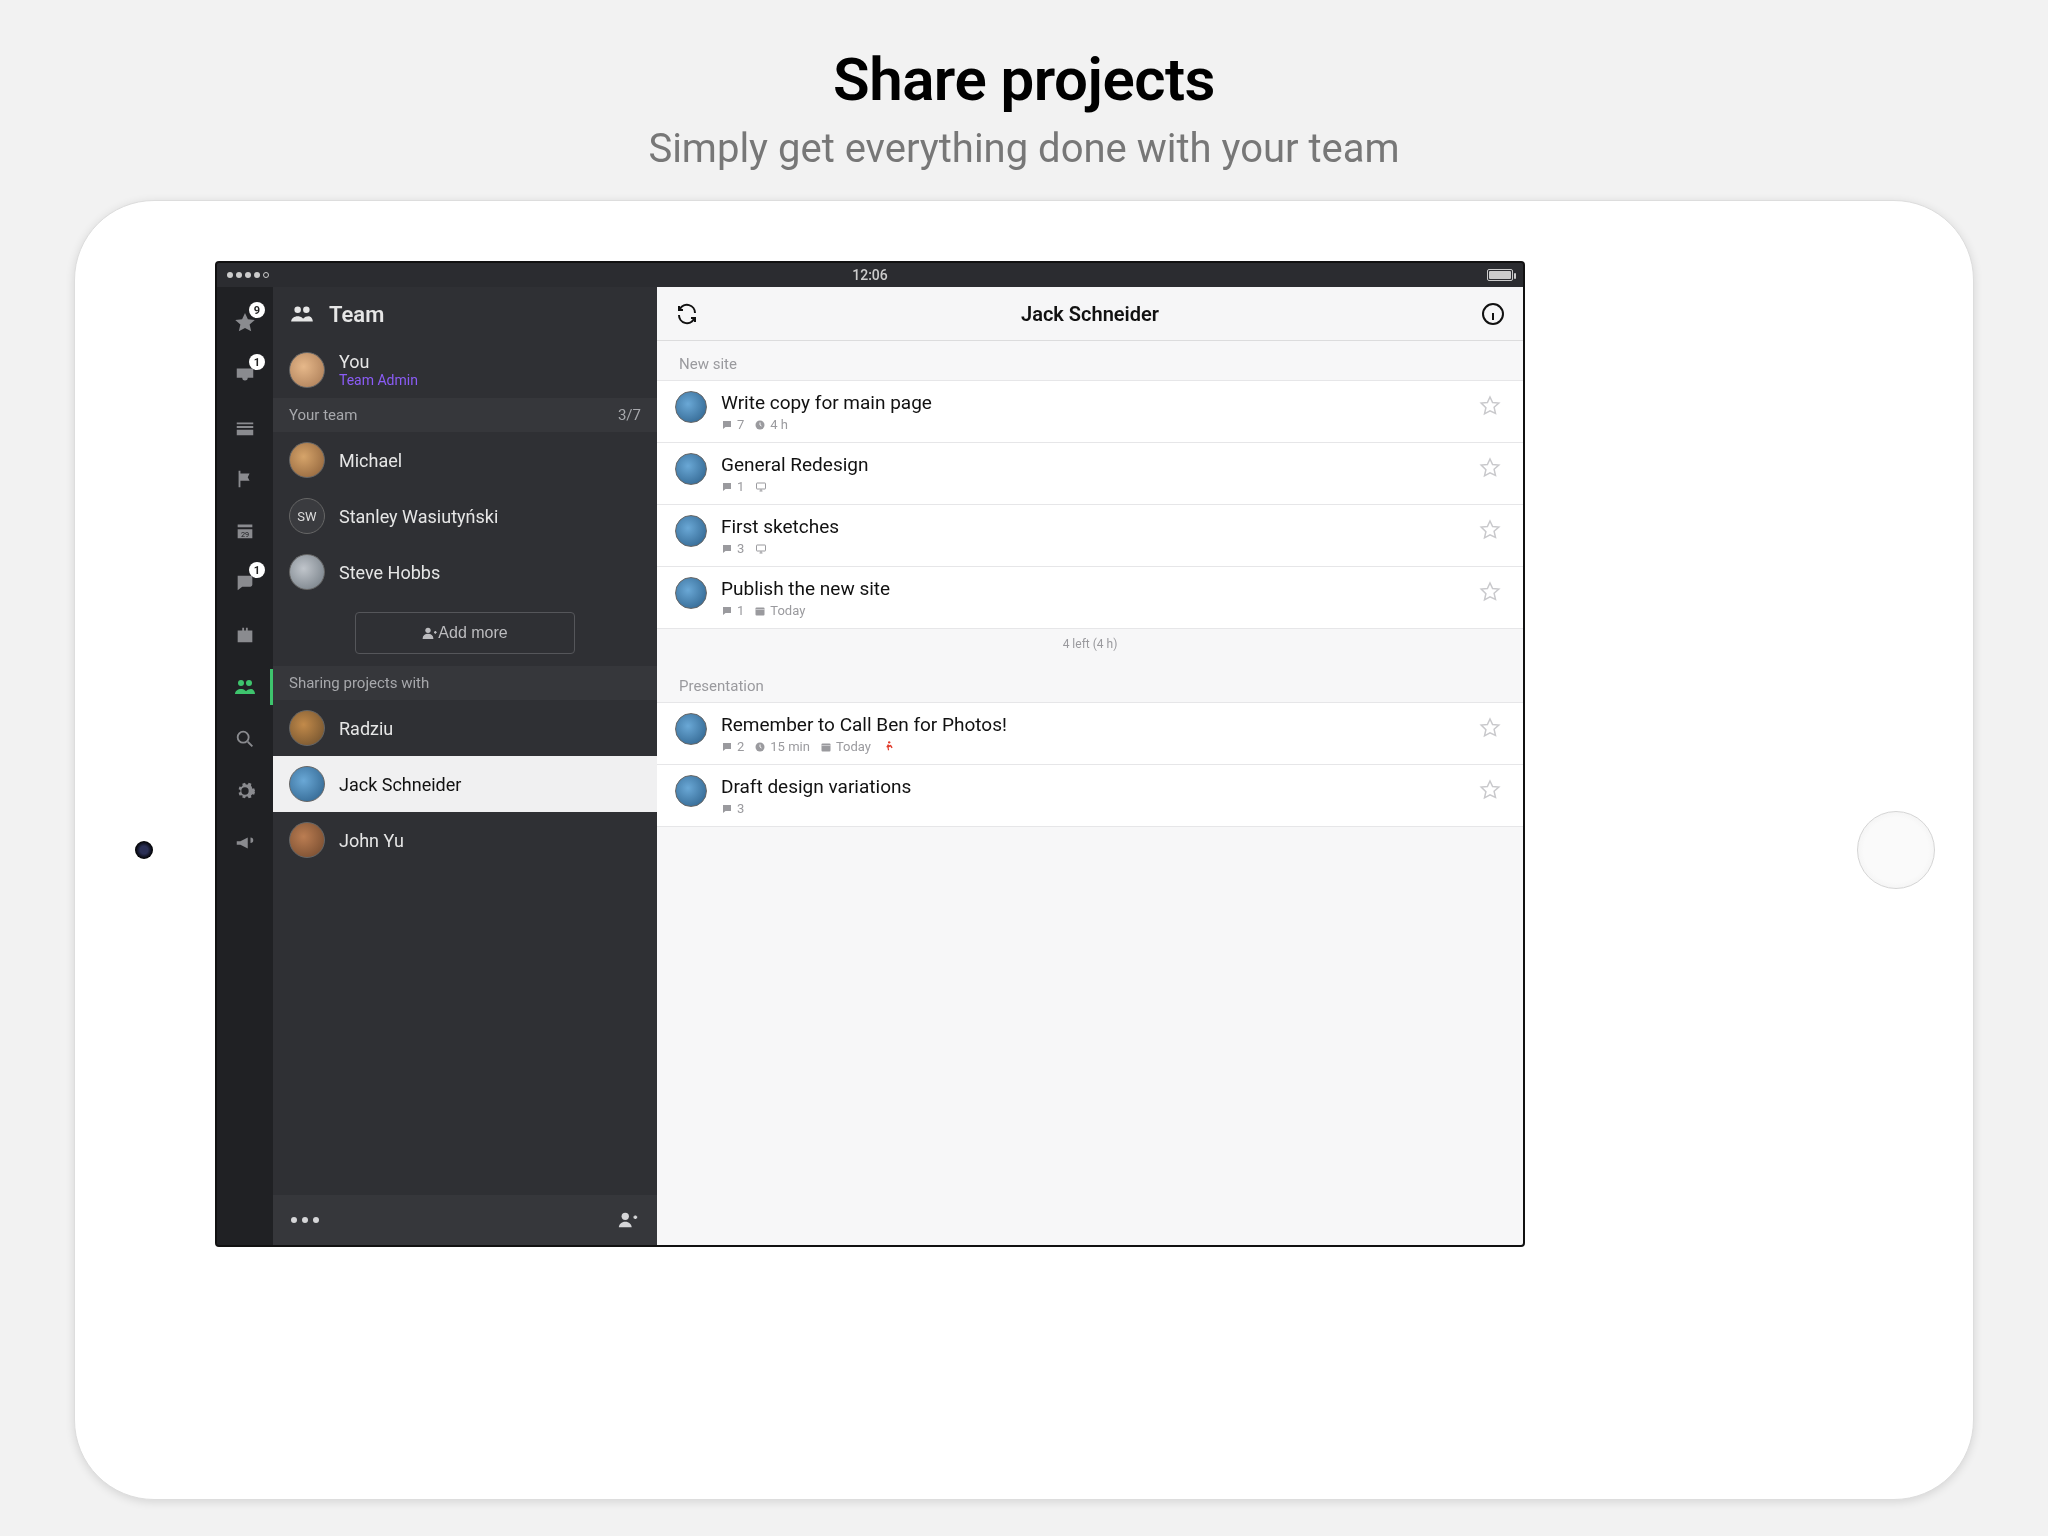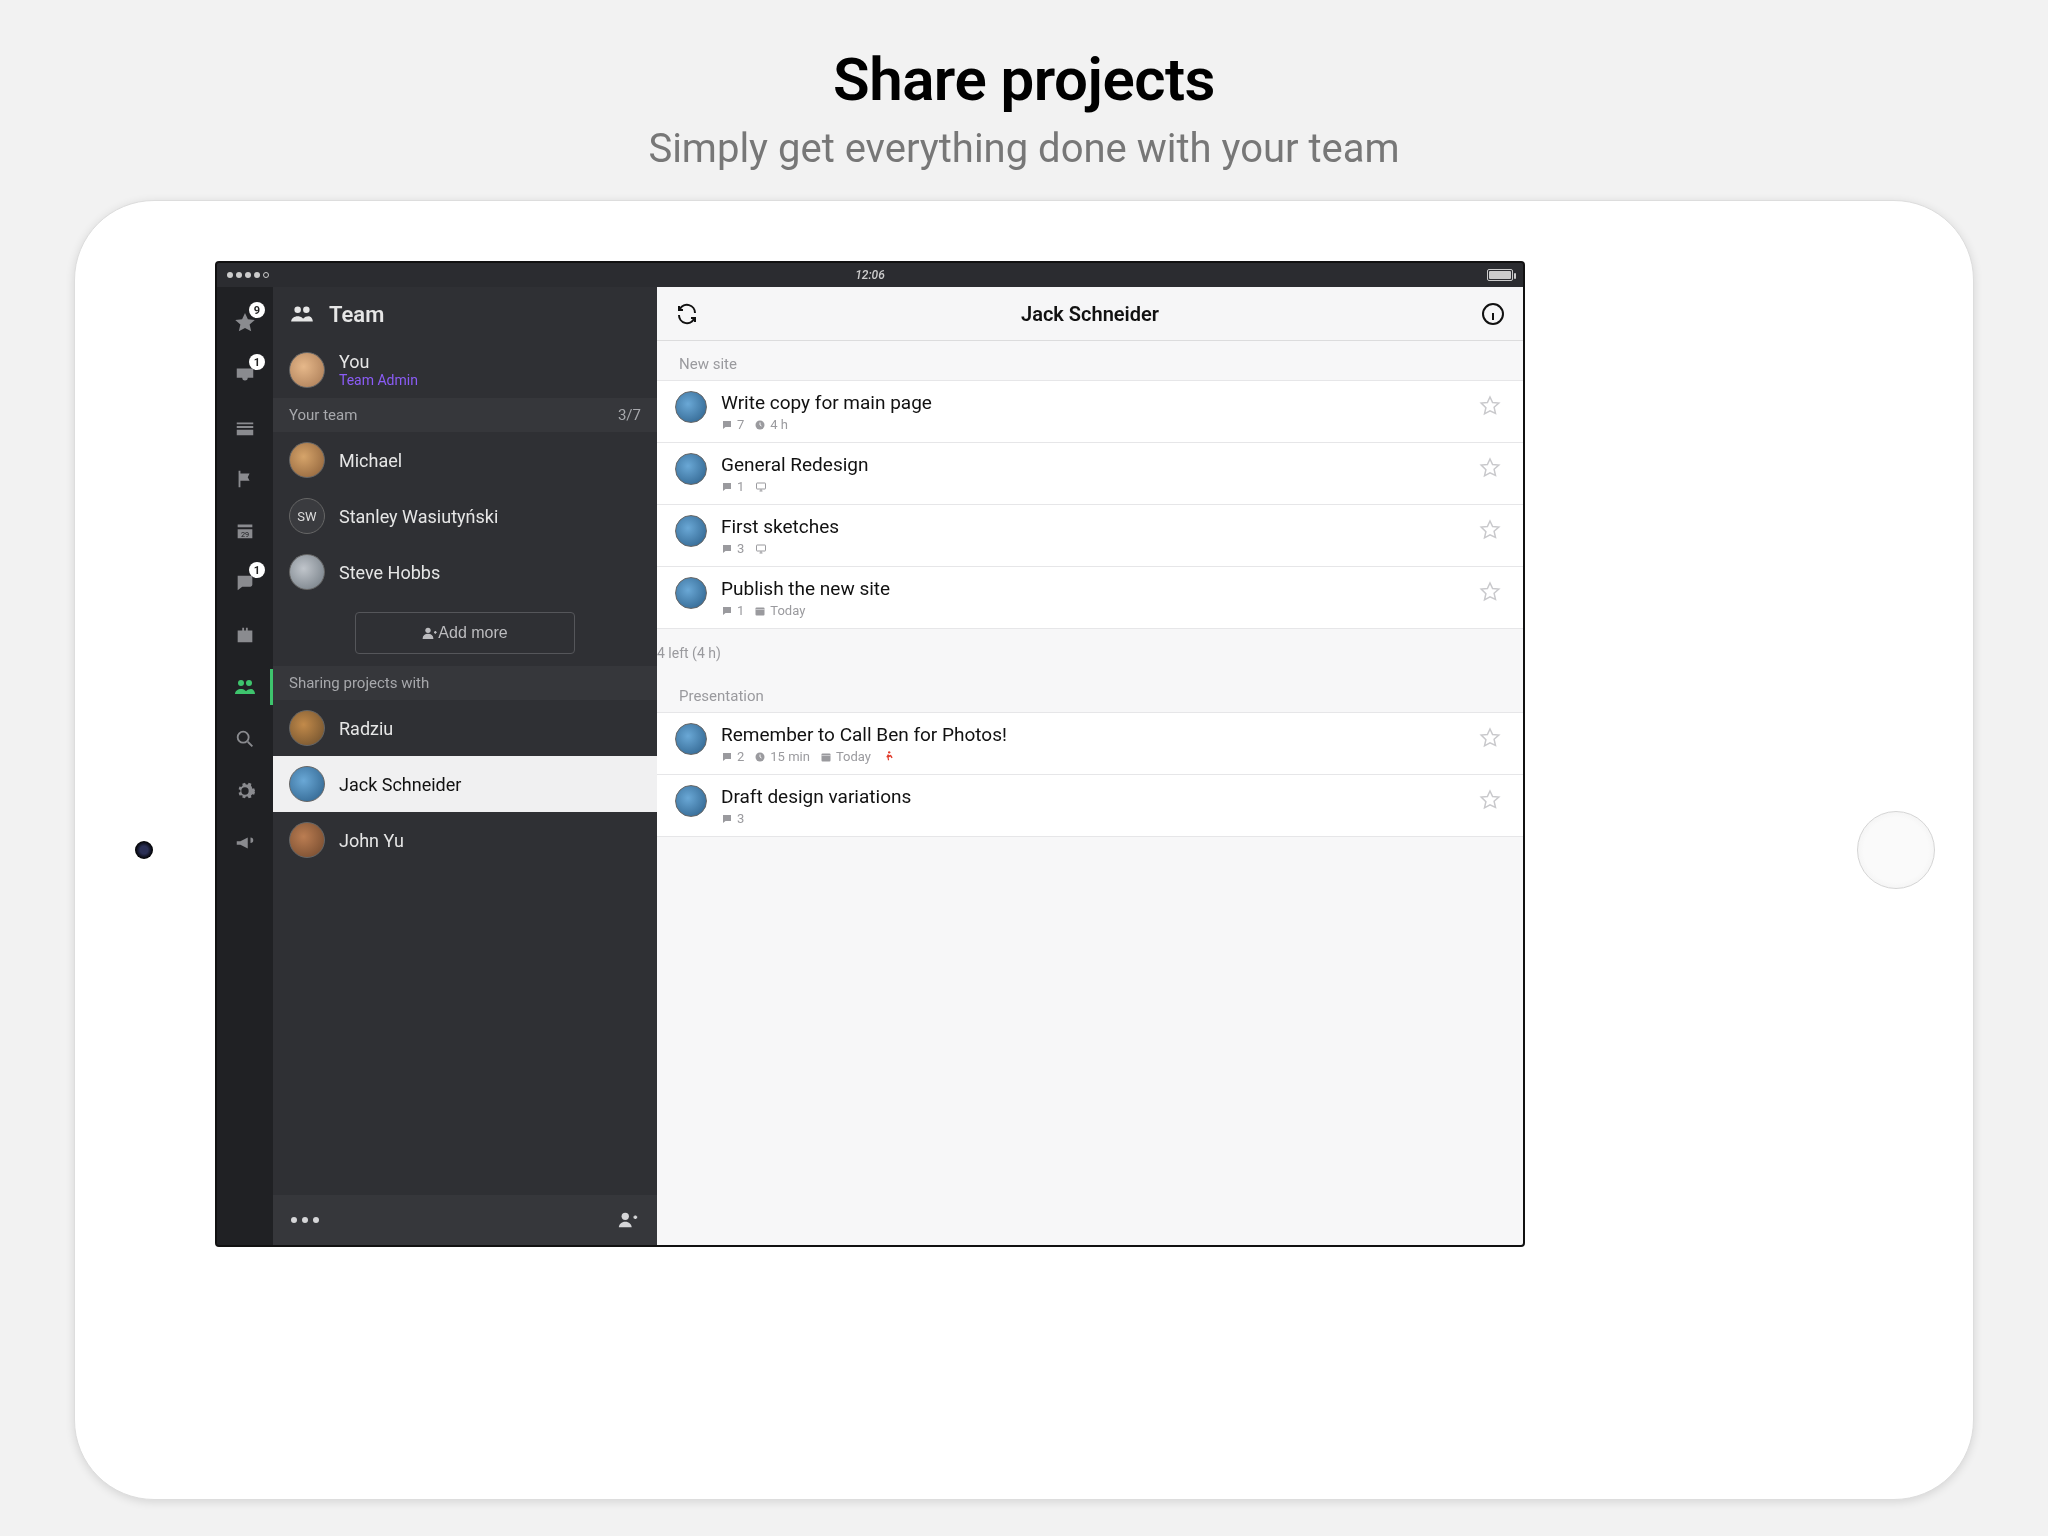--- a/index.html
+++ b/index.html
@@ -71,22 +71,21 @@
     overflow: hidden;
   }
   
   .statusbar {
     position: relative;
     height: 24px;
     background: #2b2c30;
     display: flex;
     align-items: center;
     color: #ccc;
-    font-size: 12px;
-    font-style: italic;
+    font-size: 14px;
   }
   .statusbar .dots {
     position: absolute;
     left: 10px;
     display: flex;
     gap: 3px;
   }
   .statusbar .dots span {
     width: 6px; height: 6px; border-radius: 50%; background: #ccc;
   }
@@ -262,24 +261,24 @@
     align-items:flex-start;
     gap: 14px;
     margin-top:-1px;
   }
   .task-row .info { flex:1; }
   .task-row .title { font-size: 19px; color:#111; }
   .task-row .meta { margin-top:3px; font-size:13px; color:#9a9a9e; display:flex; align-items:center; gap:10px;}
   .task-row .meta .running { color:#e03a2a; }
   .star-btn { color:#c9c9cc; width:30px; height:30px; display:flex; align-items:center; justify-content:center;}
   .group-summary {
+    text-align:center;
     padding: 8px 0 12px 0;
-    font-size: 14px;
+    font-size: 12px;
     color:#9a9a9e;
-    margin-top:8px;
   }
   svg { display:block; }
   .chip{ display:inline-flex; align-items:center; gap:4px;}
 </style>
 </head>
 <body>
 
 <div class="hero">
   <h1>Share projects</h1>
   <p>Simply get everything done with your team</p>

